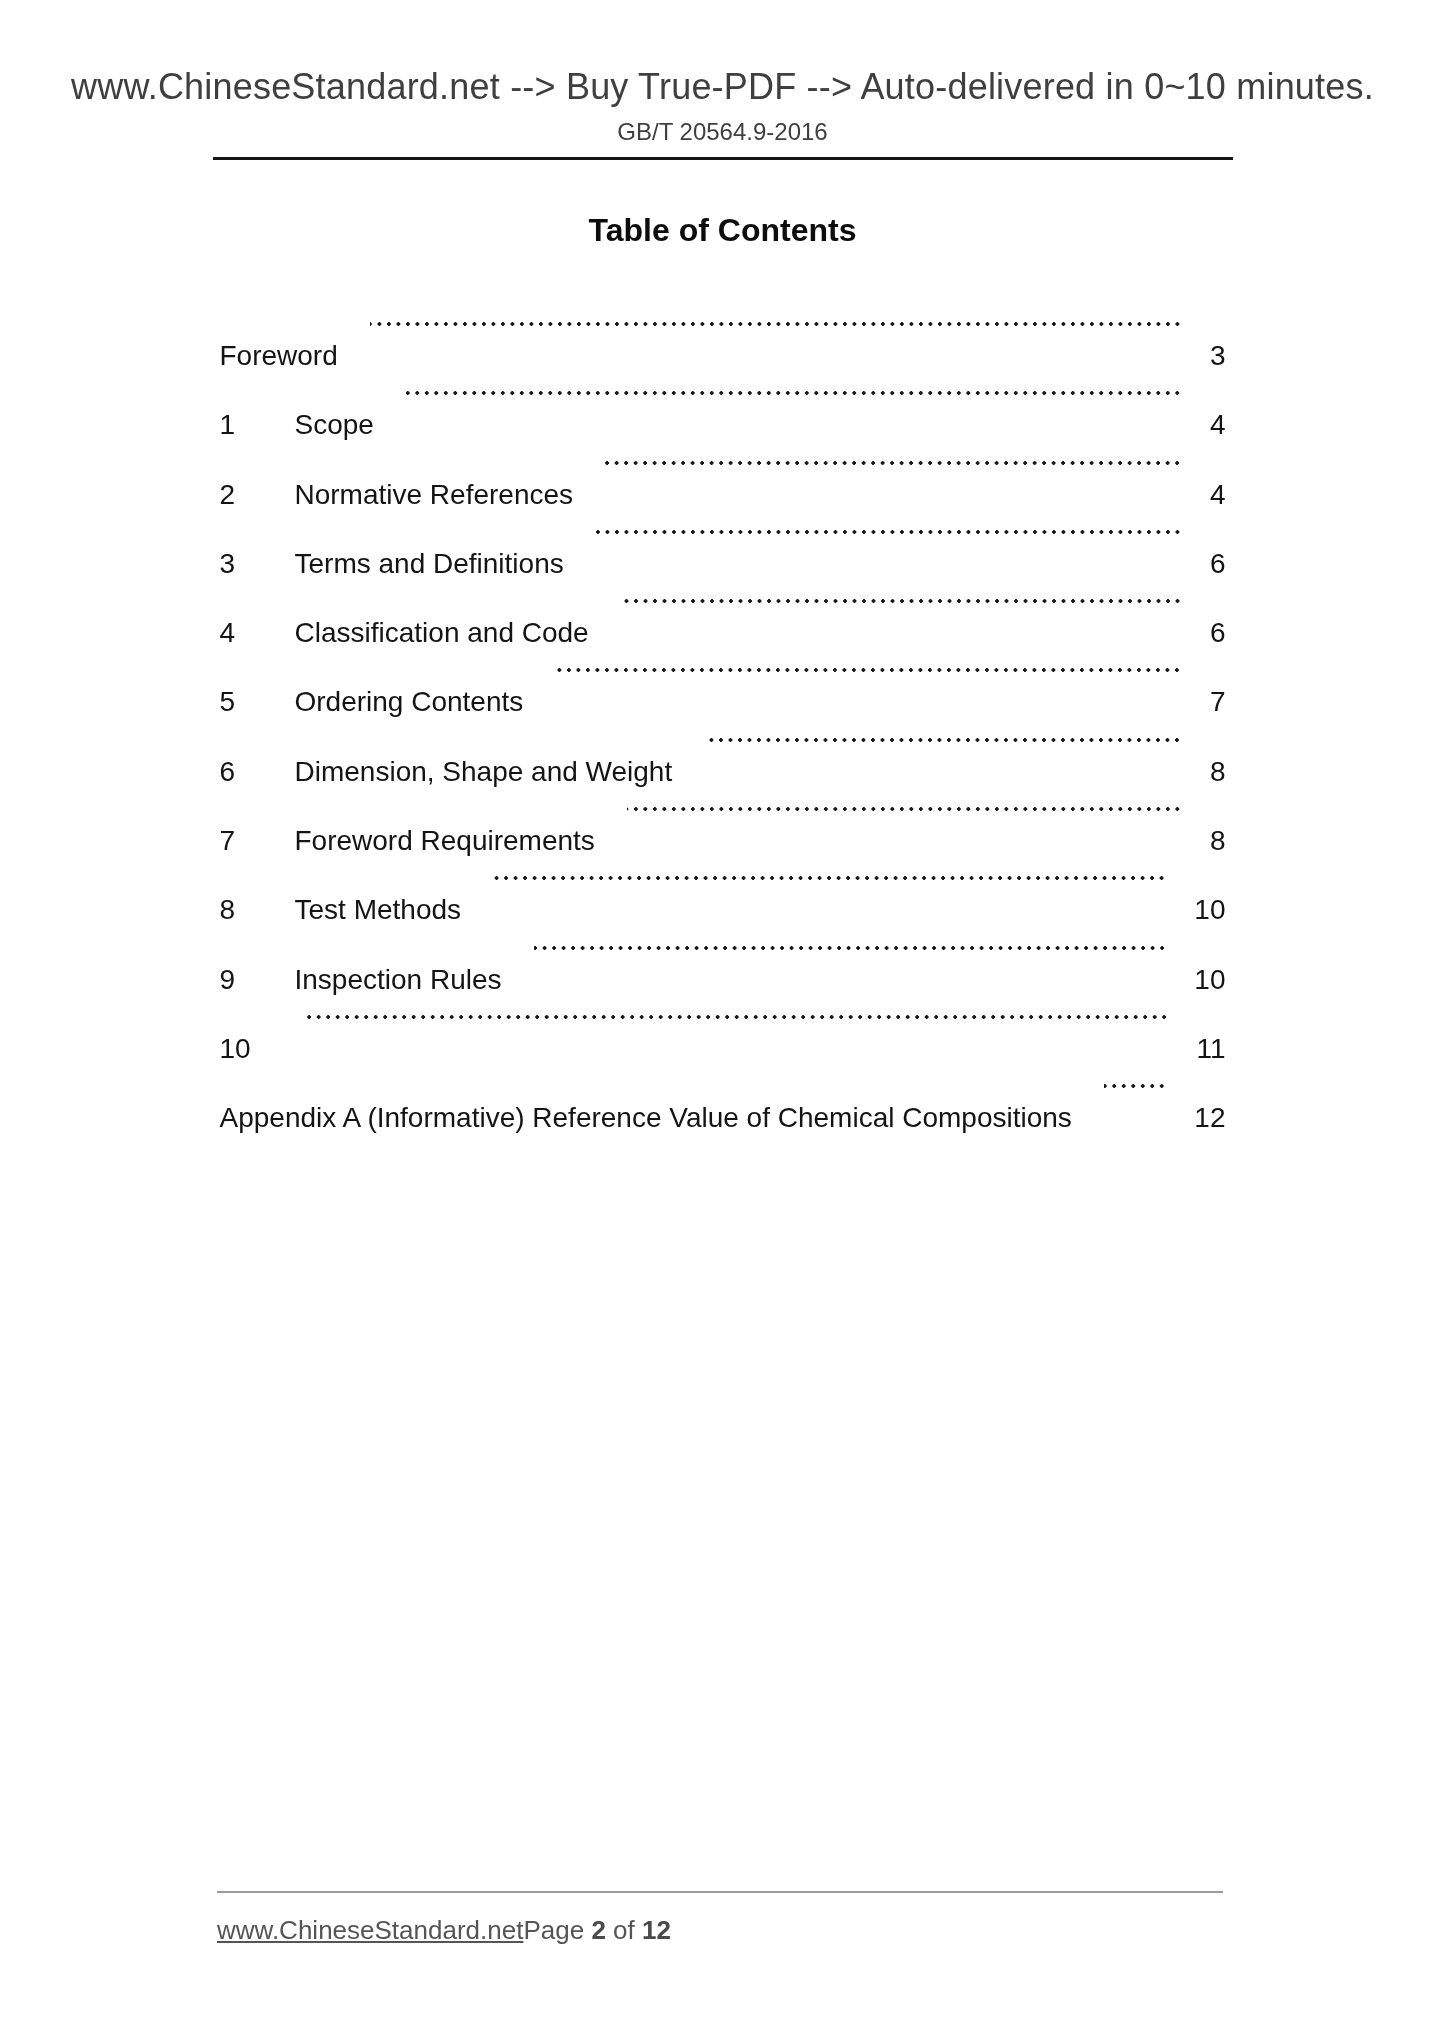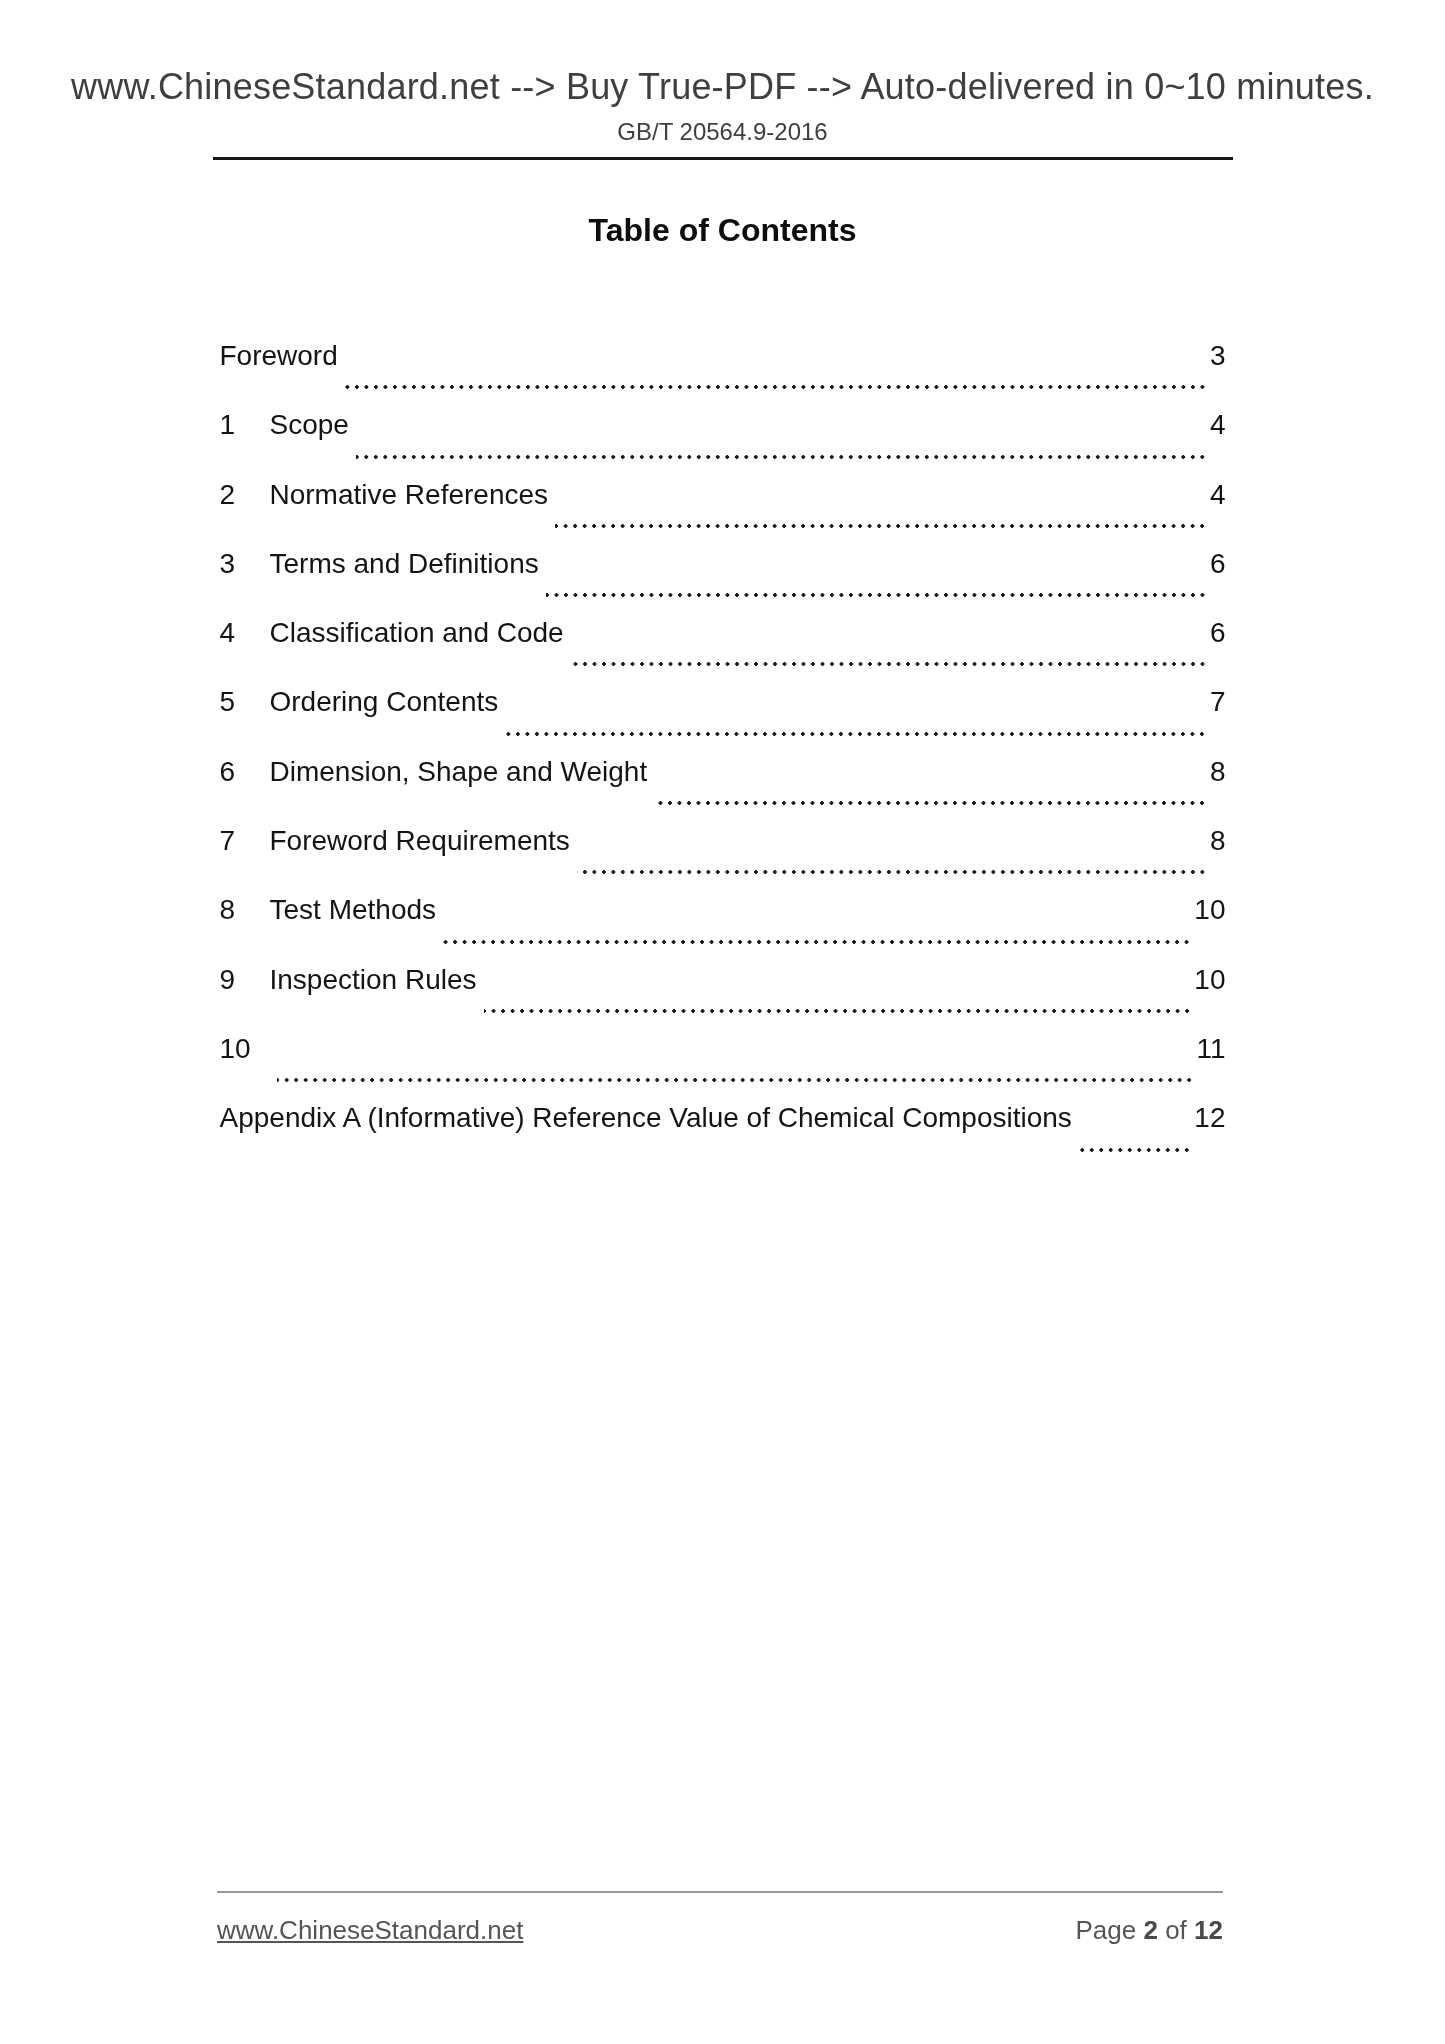--- a/index.html
+++ b/index.html
@@ -49,26 +49,27 @@
     font-weight: bold;
     color: #0d0d0d;
   }
   
   .toc {
     width: 1006px;
     margin: 72px auto 0 auto;
   }
   .toc-row {
     display: flex;
-    align-items: flex-end;
+    align-items: flex-start;
     height: 69.3px;
     line-height: 69.3px;
     font-size: 28px;
     color: #141414;
     white-space: nowrap;
+    gap: 25px;
   }
   .toc-num {
     min-width: 50px;
     flex: 0 0 auto;
   }
   .toc-label {
     flex: 0 0 auto;
   }
   .toc-leader {
     flex: 1 1 auto;
@@ -92,21 +93,20 @@
   }
   .footer-rule {
     border: 0;
     border-top: 2px solid #9a9a9a;
     height: 0;
     margin: 0;
   }
   .footer-row {
     margin-top: 22px;
     display: flex;
-    justify-content: space-between;
     align-items: baseline;
     font-size: 26px;
     color: #555555;
   }
   .footer-link {
     color: #555555;
     text-decoration: underline;
     cursor: pointer;
   }
   .page-indicator .strong {

